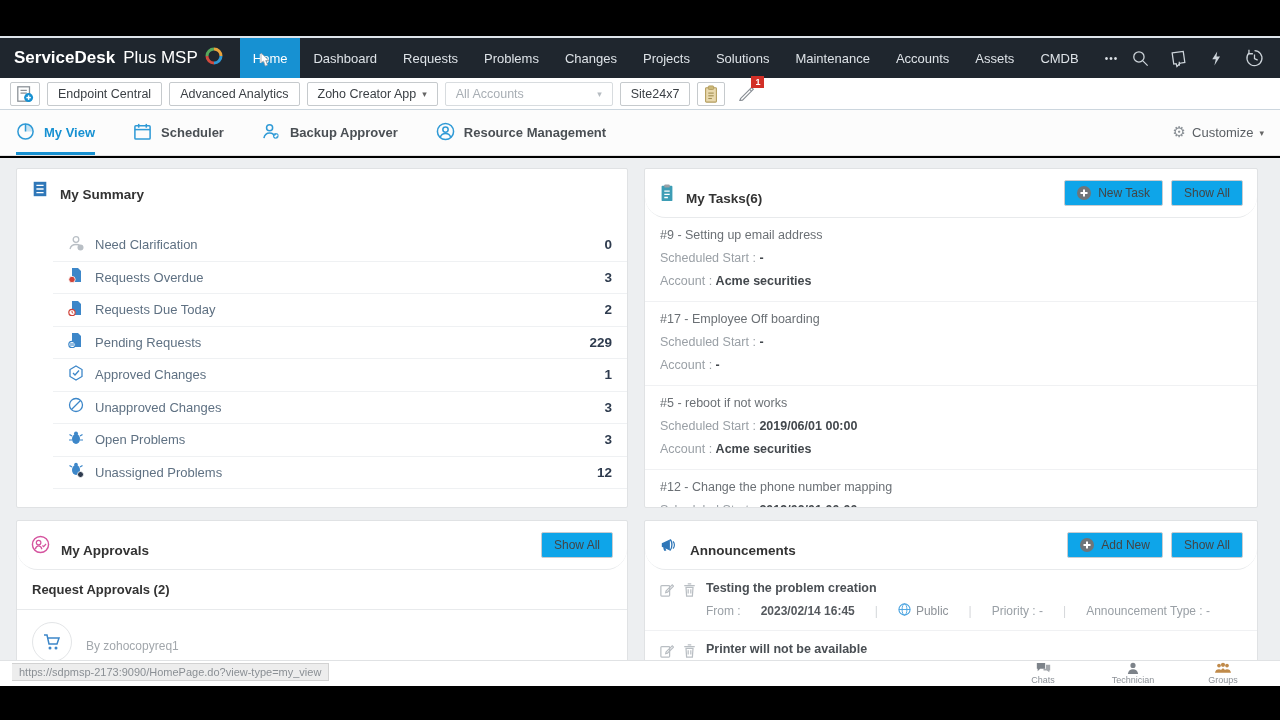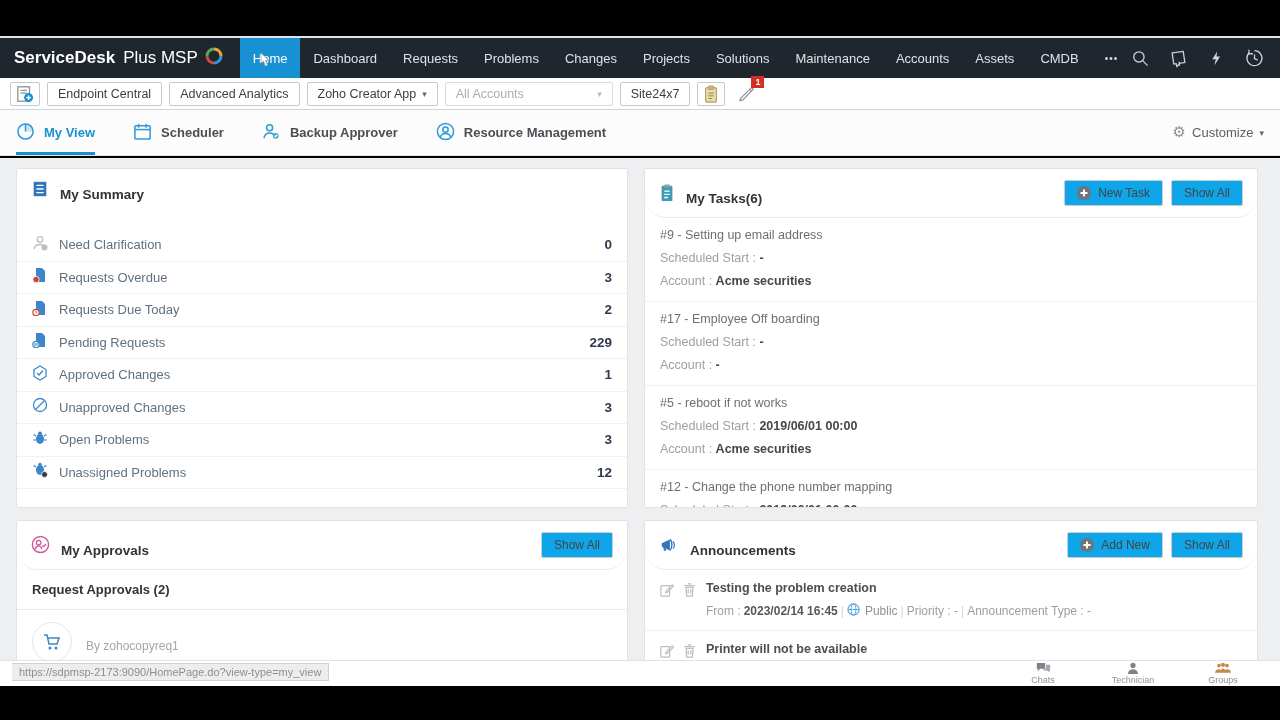--- a/index.html
+++ b/index.html
@@ -48,21 +48,21 @@
   .card-head { display:flex; align-items:flex-end; gap:11px; padding:11px 14px; }
   .card-head.divided { border-bottom:1px solid #e8eaec;border-radius:21px; }
   .card-title { font-size:13.5px; font-weight:bold; color:#333; }
   .head-actions { margin-left:auto; display:flex; gap:8px; }
   .gbtn { height:26px; background:#0ea5e9; border:1px solid #c9ccd0; border-radius:2px; font-size:12px; color:#444;
     display:flex; align-items:center; gap:7px; padding:0 12px; cursor:pointer; }
   .plus-circ { width:14px; height:14px; border-radius:50%; background:#707579; display:flex; align-items:center; justify-content:center; }
   .plus-circ svg { stroke:#fff; stroke-width:2; }
 
   
-  .sum-list { padding-top:16px; }
+  .sum-list { padding-top:16px;padding-left:36px; }
   .sum-row { display:flex; align-items:center; gap:11px; height:32.5px; padding:0 15px; border-bottom:1px solid #eff1f3; cursor:pointer; }
   .sum-label { font-size:13px; color:#5f7183; }
   .sum-count { margin-left:auto; font-size:13.5px; font-weight:bold; color:#2e3b4e; }
 
   
   .task { padding:10px 15px 4px 15px; border-bottom:1px solid #f0f1f3; font-size:12.5px; }
   .task-line { margin-bottom:9px; }
   .task-title { color:#6b7075; cursor:pointer; }
   .meta-label { color:#9aa0a6; }
   .meta-value { color:#43484d; font-weight:bold; }
@@ -73,21 +73,21 @@
   .appr-avatar { width:40px; height:40px; border-radius:50%; border:1px solid #e3e5e7; display:flex; align-items:center; justify-content:center; flex-shrink:0; }
   .appr-title { font-size:12.5px; font-weight:bold; color:#3a3f44; cursor:pointer; }
   .appr-by { font-size:12px; color:#a2a7ac; margin-top:7px; }
 
   
   .ann-item { display:flex; gap:10px; padding:11px 15px; border-bottom:1px solid #f0f1f3; }
   .ann-tools { display:flex; gap:9px; padding-top:2px; }
   .ann-tools svg { stroke:#b9bec3; fill:none; stroke-width:1.4; cursor:pointer; }
   .ann-title { font-size:12.5px; font-weight:bold; color:#4a4f54; cursor:pointer; }
   .ann-desc { font-size:12px; color:#8d9298; margin-top:6px; }
-  .ann-meta { display:flex; align-items:center; gap:3px; margin-top:8px; font-size:12px; color:#9aa0a6; white-space:nowrap; }
+  .ann-meta { display:flex; align-items:center; gap:20px; margin-top:8px; font-size:12px; color:#9aa0a6; white-space:nowrap; }
   .ann-meta .meta-value { font-weight:bold; color:#55595e; }
   .pipe { color:#d4d7da; }
   .pub { display:flex; align-items:center; gap:5px; color:#8d9298; }
 
   
   .footer { position:absolute; left:0; right:0; bottom:34px; height:26px; background:#fff; border-top:1px solid #e0e2e4;
     display:flex; justify-content:flex-end; align-items:center; gap:0; padding-right:12px; }
   .foot-item { width:90px; display:flex; flex-direction:column; align-items:center; gap:1px; font-size:9px; color:#8d9298; cursor:pointer; }
   .foot-item svg { fill:#7d838a; }
   .foot-item.groups svg { fill:#c08a4a; }

